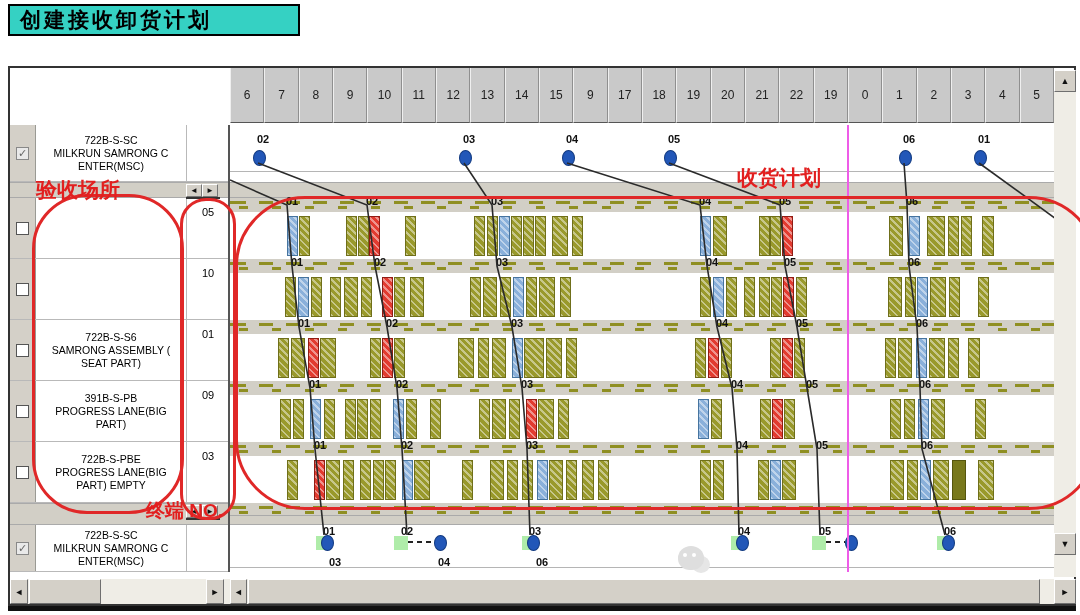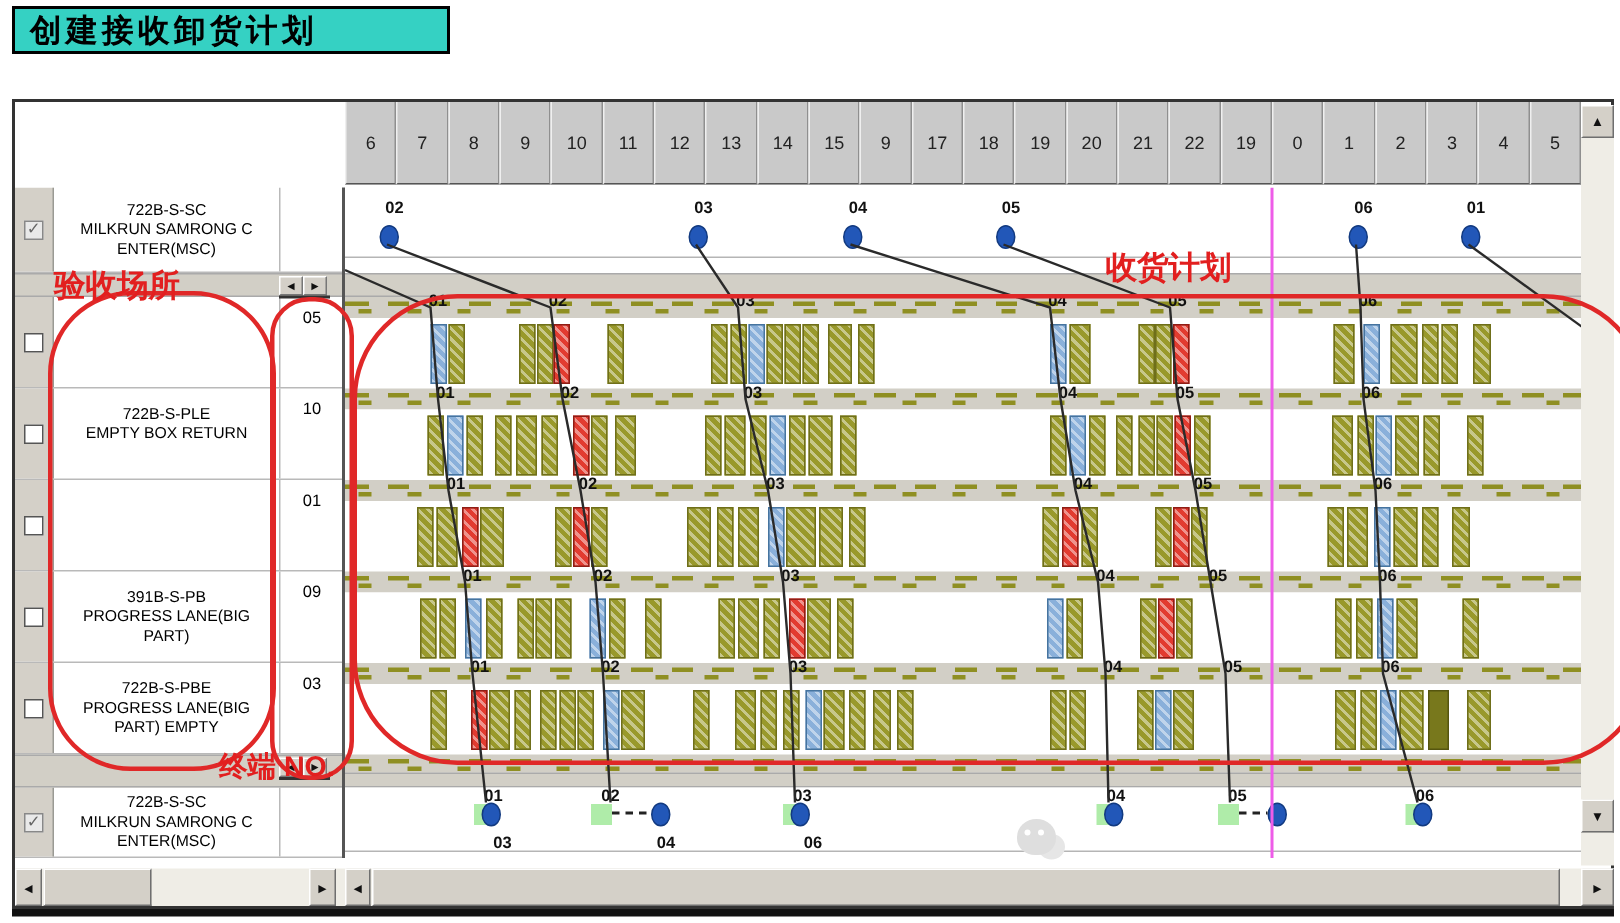--- a/index.html
+++ b/index.html
@@ -111,30 +111,31 @@
       </div>
       <div class="tcell" style="position: absolute; left: 0px; top: 73px; width: 220px; height: 61px;">
         <div style="position: absolute; left: 0px; top: 0px; width: 25px; height: 100%; background: rgb(212, 208, 200); border-right: 1px solid rgb(154, 154, 148);"></div>
         <div class="checkbox" style="position: absolute; left: 6px; top: 23.5px;"></div>
         <div class="vline" style="position: absolute; left: 176px; top: 0px; height: 100%;"></div>
         <div style="position: absolute; left: 177px; top: 8px; width: 42px; text-align: center; font-size: 11px;">05</div>
       </div>
       <div class="tcell" style="position: absolute; left: 0px; top: 134px; width: 220px; height: 61px;">
         <div style="position: absolute; left: 0px; top: 0px; width: 25px; height: 100%; background: rgb(212, 208, 200); border-right: 1px solid rgb(154, 154, 148);"></div>
         <div class="checkbox" style="position: absolute; left: 6px; top: 23.5px;"></div>
+        <div class="vline" style="position: absolute; left: 176px; top: 0px; height: 100%;"></div>
+        <div style="position: absolute; left: 177px; top: 8px; width: 42px; text-align: center; font-size: 11px;">10</div>
+      </div>
+      <div class="tcell" style="position: absolute; left: 0px; top: 195px; width: 220px; height: 61px;">
+        <div style="position: absolute; left: 0px; top: 0px; width: 25px; height: 100%; background: rgb(212, 208, 200); border-right: 1px solid rgb(154, 154, 148);"></div>
+        <div class="checkbox" style="position: absolute; left: 6px; top: 23.5px;"></div>
         <div class="rowtext" style="position: absolute; left: 26px; top: 10.5px; width: 150px; height: 40px;">
-          <div>722B-S-PLE</div>
-          <div>EMPTY BOX RETURN</div>
-        </div>
-        <div class="vline" style="position: absolute; left: 176px; top: 0px; height: 100%;"></div>
-        <div style="position: absolute; left: 177px; top: 8px; width: 42px; text-align: center; font-size: 11px;">10</div>
-      </div>
-      <div class="tcell" style="position: absolute; left: 0px; top: 195px; width: 220px; height: 61px;">
-        <div style="position: absolute; left: 0px; top: 0px; width: 25px; height: 100%; background: rgb(212, 208, 200); border-right: 1px solid rgb(154, 154, 148);"></div>
-        <div class="checkbox" style="position: absolute; left: 6px; top: 23.5px;"></div>
+          <div>722B-S-S6</div>
+          <div>SAMRONG ASSEMBLY (</div>
+          <div>SEAT PART)</div>
+        </div>
         <div class="vline" style="position: absolute; left: 176px; top: 0px; height: 100%;"></div>
         <div style="position: absolute; left: 177px; top: 8px; width: 42px; text-align: center; font-size: 11px;">01</div>
       </div>
       <div class="tcell" style="position: absolute; left: 0px; top: 256px; width: 220px; height: 61px;">
         <div style="position: absolute; left: 0px; top: 0px; width: 25px; height: 100%; background: rgb(212, 208, 200); border-right: 1px solid rgb(154, 154, 148);"></div>
         <div class="checkbox" style="position: absolute; left: 6px; top: 23.5px;"></div>
         <div class="rowtext" style="position: absolute; left: 26px; top: 10.5px; width: 150px; height: 40px;">
           <div>391B-S-PB</div>
           <div>PROGRESS LANE(BIG</div>
           <div>PART)</div>

